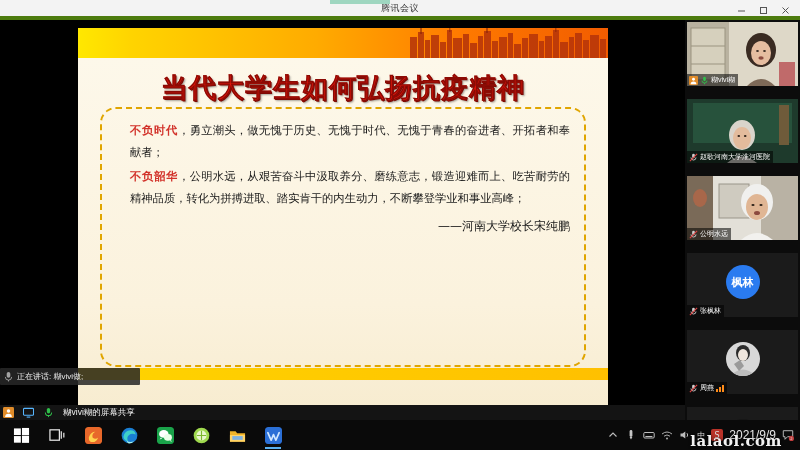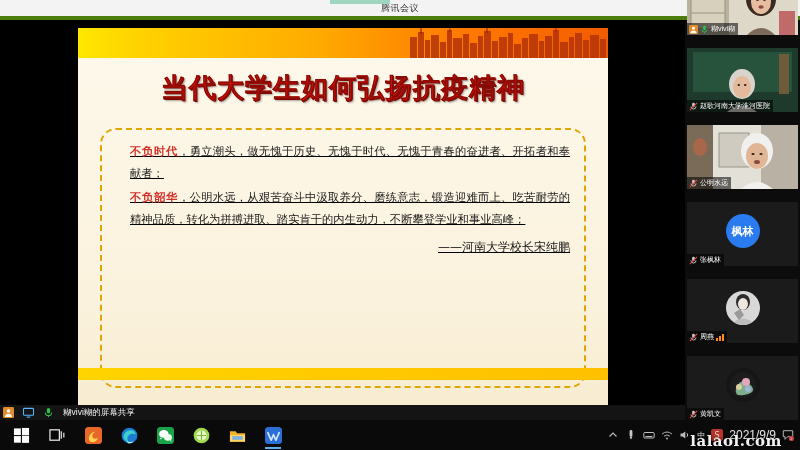--- a/index.html
+++ b/index.html
@@ -58,25 +58,24 @@
   .slide-title {
     position: absolute; left: 0; top: 12px; width: 530px;
     text-align: center;
     font-family: "DejaVu Sans", "Liberation Sans", sans-serif;
     font-size: 27px; font-weight: 900; letter-spacing: 1px;
     color: #e2140a;
     text-shadow: 1px 1px 0 #7a0a04, 2px 2px 2px rgba(0,0,0,.35);
     -webkit-text-stroke: 0.4px #8a0b05;
   }
   .dashbox {
-    position: absolute; left: 22px; top: 70px; width: 486px; height: 260px;
+    position: absolute; left: 22px; top: 49px; width: 486px; height: 260px;
     border: 2px dashed #e0a500;
     border-radius: 16px;
     padding: 10px 14px 8px 14px;
-    text-decoration: underline;
   }
   .para {
     font-family: "DejaVu Serif", "Liberation Serif", serif;
     font-size: 11.3px; line-height: 22px; color: #1a1a1a;
     text-align: justify;
     text-indent: 0;
   }
   .para + .para { margin-top: 1px; }
   .lead {
     color: #d2322a; font-weight: bold; letter-spacing: .5px;
@@ -127,21 +126,21 @@
     background: #141414;
     display: flex; align-items: center; gap: 9px; padding-left: 3px;
   }
   .sb-ico { width: 11px; height: 11px; flex: 0 0 auto; }
   .sb-text { font-size: 8.5px; color: #f0f0f0; white-space: nowrap; }
 
   
   .rail {
     position: absolute; right: 0; top: 20px; width: 115px; height: 400px;
     background: #0c0c0c;
-    display: flex; flex-direction: column; gap: 13px; padding: 2px 2px 0 2px; justify-content: flex-end;
+    display: flex; flex-direction: column; gap: 13px; padding: 2px 2px 0 2px;
   }
   .tile {
     position: relative; width: 111px; height: 64px;
     background: #1b1b1b; overflow: hidden; flex: 0 0 auto;
   }
   .tile.active { outline: 2px solid #21c45d; outline-offset: -2px; }
   .tile-video { position: absolute; inset: 0; }
   .namebar {
     position: absolute; left: 0; bottom: 0; height: 12px;
     display: flex; align-items: center; gap: 2px;
@@ -291,20 +290,28 @@
 
 
           <div class="attrib">——河南大学校长宋纯鹏</div>
         </div>
 
         <div class="slide-bottom-bar"></div>
 
       </div>
     </div>
 
+    <div class="speak-toast">
+      <svg class="mic" viewBox="0 0 10 12">
+        <rect x="3" y="1" width="4" height="6.5" rx="2" fill="#cfcfcf"></rect>
+        <path d="M1.5 6.5 a3.5 3.5 0 0 0 7 0" fill="none" stroke="#cfcfcf" stroke-width="1"></path>
+        <line x1="5" y1="10" x2="5" y2="11.5" stroke="#cfcfcf" stroke-width="1"></line>
+      </svg>
+      <span class="txt">正在讲话: 糊vivi做;</span>
+    </div>
   </div>
 
   <div class="sharebar">
     <svg class="sb-ico" viewBox="0 0 12 12">
       <rect width="12" height="12" rx="1.5" fill="#e08c2a"></rect>
       <circle cx="6" cy="4.3" r="1.9" fill="#fff"></circle>
       <path d="M2.3 11 a3.7 3.7 0 0 1 7.4 0 Z" fill="#fff"></path>
     </svg>
     <svg class="sb-ico" viewBox="0 0 12 12">
       <rect x="0.5" y="1.5" width="11" height="7.5" rx="1" fill="none" stroke="#57b6ff" stroke-width="1.2"></rect>

